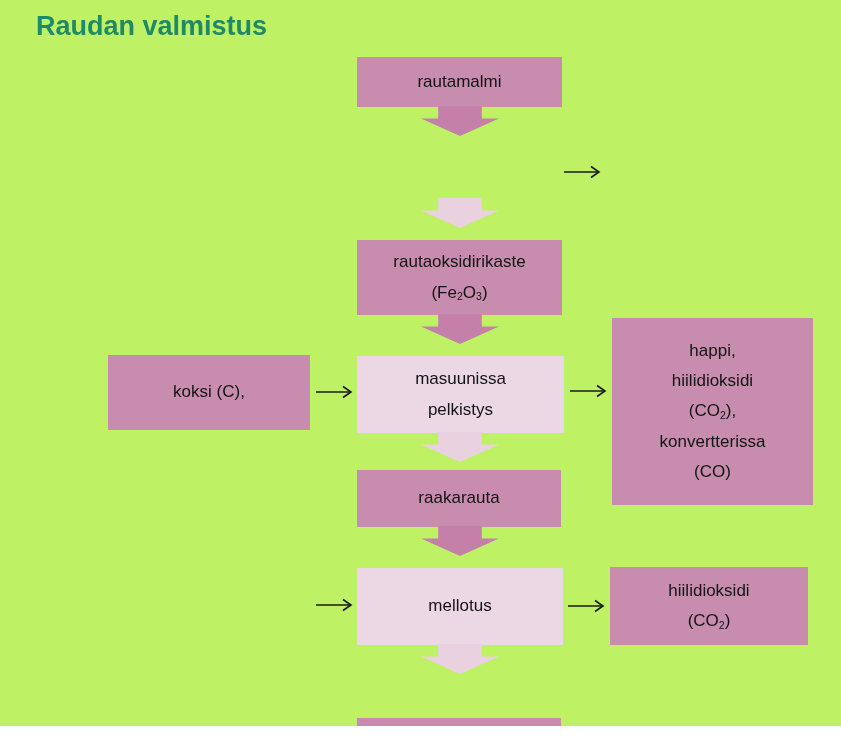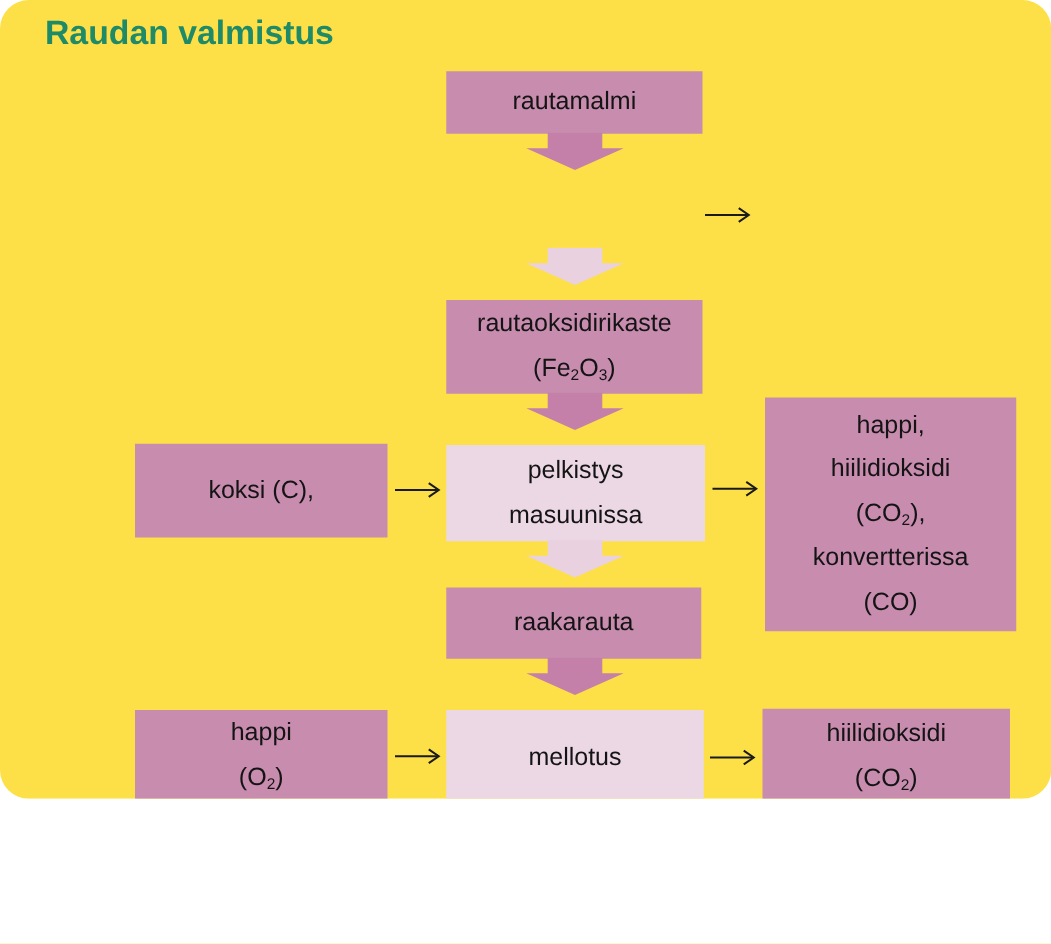--- a/index.html
+++ b/index.html
@@ -10,42 +10,41 @@
     --arrow-light: #e9d1df;
     --arrow-line: #1a1a1a;
     --text: #141414;
   }
   * { margin: 0; padding: 0; box-sizing: border-box; }
   html, body { background: #ffffff; }
   body { font-family: "Liberation Sans", "DejaVu Sans", sans-serif; }
   .canvas {
     position: relative;
     width: 841px;
-    height: 639px;
-    background: #fde047;
+    height: 726px;
+    background: #bef264;
     overflow: hidden;
-    border-radius: 23px;
   }
   .title {
     position: absolute;
     left: 36px;
     top: 11px;
     font-size: 27px;
     font-weight: bold;
     letter-spacing: 0;
     color: var(--title-green);
   }
   .box {
     position: absolute;
     display: flex;
     flex-direction: column;
     justify-content: center;
     text-align: center;
     color: var(--text);
-    font-size: 20px;
+    font-size: 17px;
     line-height: 1.78;
   }
   .box.dark { background: var(--box-dark); }
   .box.light { background: var(--box-light); }
   .ln { white-space: nowrap; }
   sub {
     font-size: 0.62em;
     line-height: 0;
     vertical-align: baseline;
     position: relative;
@@ -107,22 +106,22 @@
   </div>
 
   <div class="harrow" style="left:315px; top:385px">
     <svg width="40" height="14" viewBox="0 0 40 14">
       <line x1="1" y1="7" x2="35" y2="7" stroke="currentColor" stroke-width="1.6"></line>
       <polyline points="28,1.5 36,7 28,12.5" fill="none" stroke="currentColor" stroke-width="1.6"></polyline>
     </svg>
   </div>
 
   <div class="box light" style="left:357px; top:356px; width:207px; height:77px">
+    <div class="ln">masuunissa</div>
     <div class="ln">pelkistys</div>
-    <div class="ln">masuunissa</div>
   </div>
 
   <div class="harrow" style="left:569px; top:384px">
     <svg width="40" height="14" viewBox="0 0 40 14">
       <line x1="1" y1="7" x2="35" y2="7" stroke="currentColor" stroke-width="1.6"></line>
       <polyline points="28,1.5 36,7 28,12.5" fill="none" stroke="currentColor" stroke-width="1.6"></polyline>
     </svg>
   </div>
 
   <div class="box dark" style="left:612px; top:318px; width:201px; height:187px">
@@ -136,26 +135,20 @@
   </div>
 
   <div class="varrow light-a" style="left:421px; top:432px"></div>
 
   <div class="box dark" style="left:357px; top:470px; width:204px; height:57px">
     <div class="ln">raakarauta</div>
   </div>
 
   <div class="varrow dark-a" style="left:421px; top:526px"></div>
 
-  <div class="box dark" style="left:108px; top:568px; width:202px; height:74px">
-    <div class="ln">happi</div>
-    <div class="ln">
-      <span>(O</span><sub>2</sub><span>)</span>
-    </div>
-  </div>
 
   <div class="harrow" style="left:315px; top:598px">
     <svg width="40" height="14" viewBox="0 0 40 14">
       <line x1="1" y1="7" x2="35" y2="7" stroke="currentColor" stroke-width="1.6"></line>
       <polyline points="28,1.5 36,7 28,12.5" fill="none" stroke="currentColor" stroke-width="1.6"></polyline>
     </svg>
   </div>
 
   <div class="box light" style="left:357px; top:568px; width:206px; height:77px">
     <div class="ln">mellotus</div>

